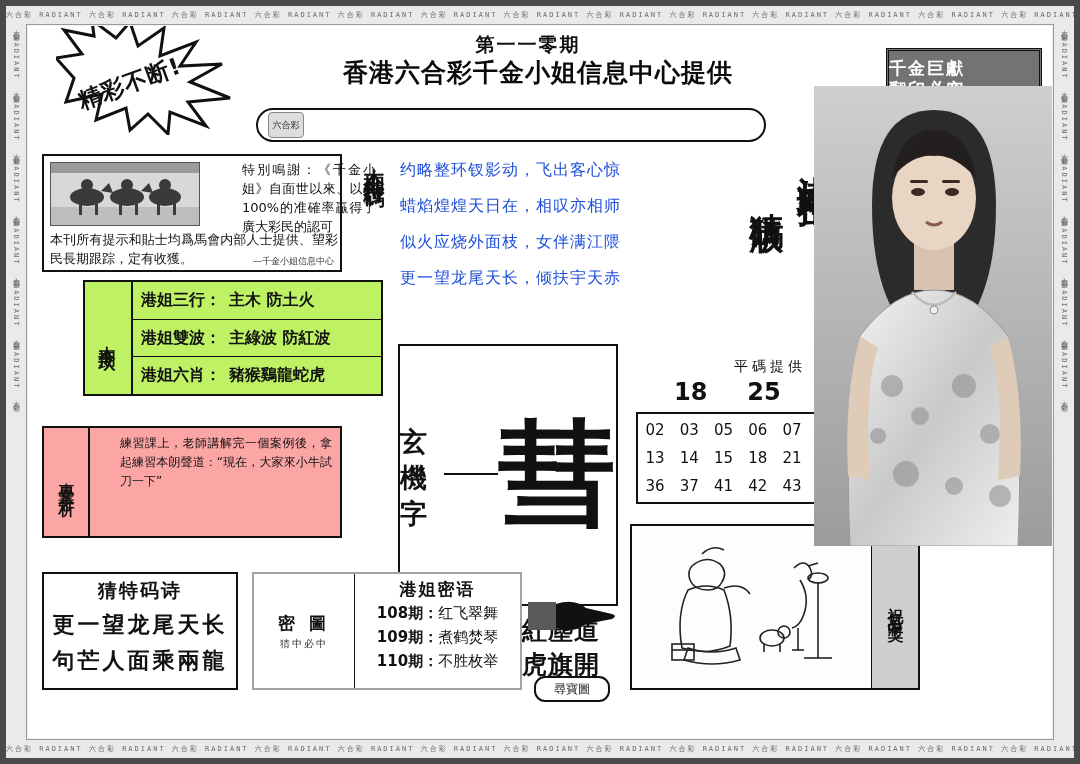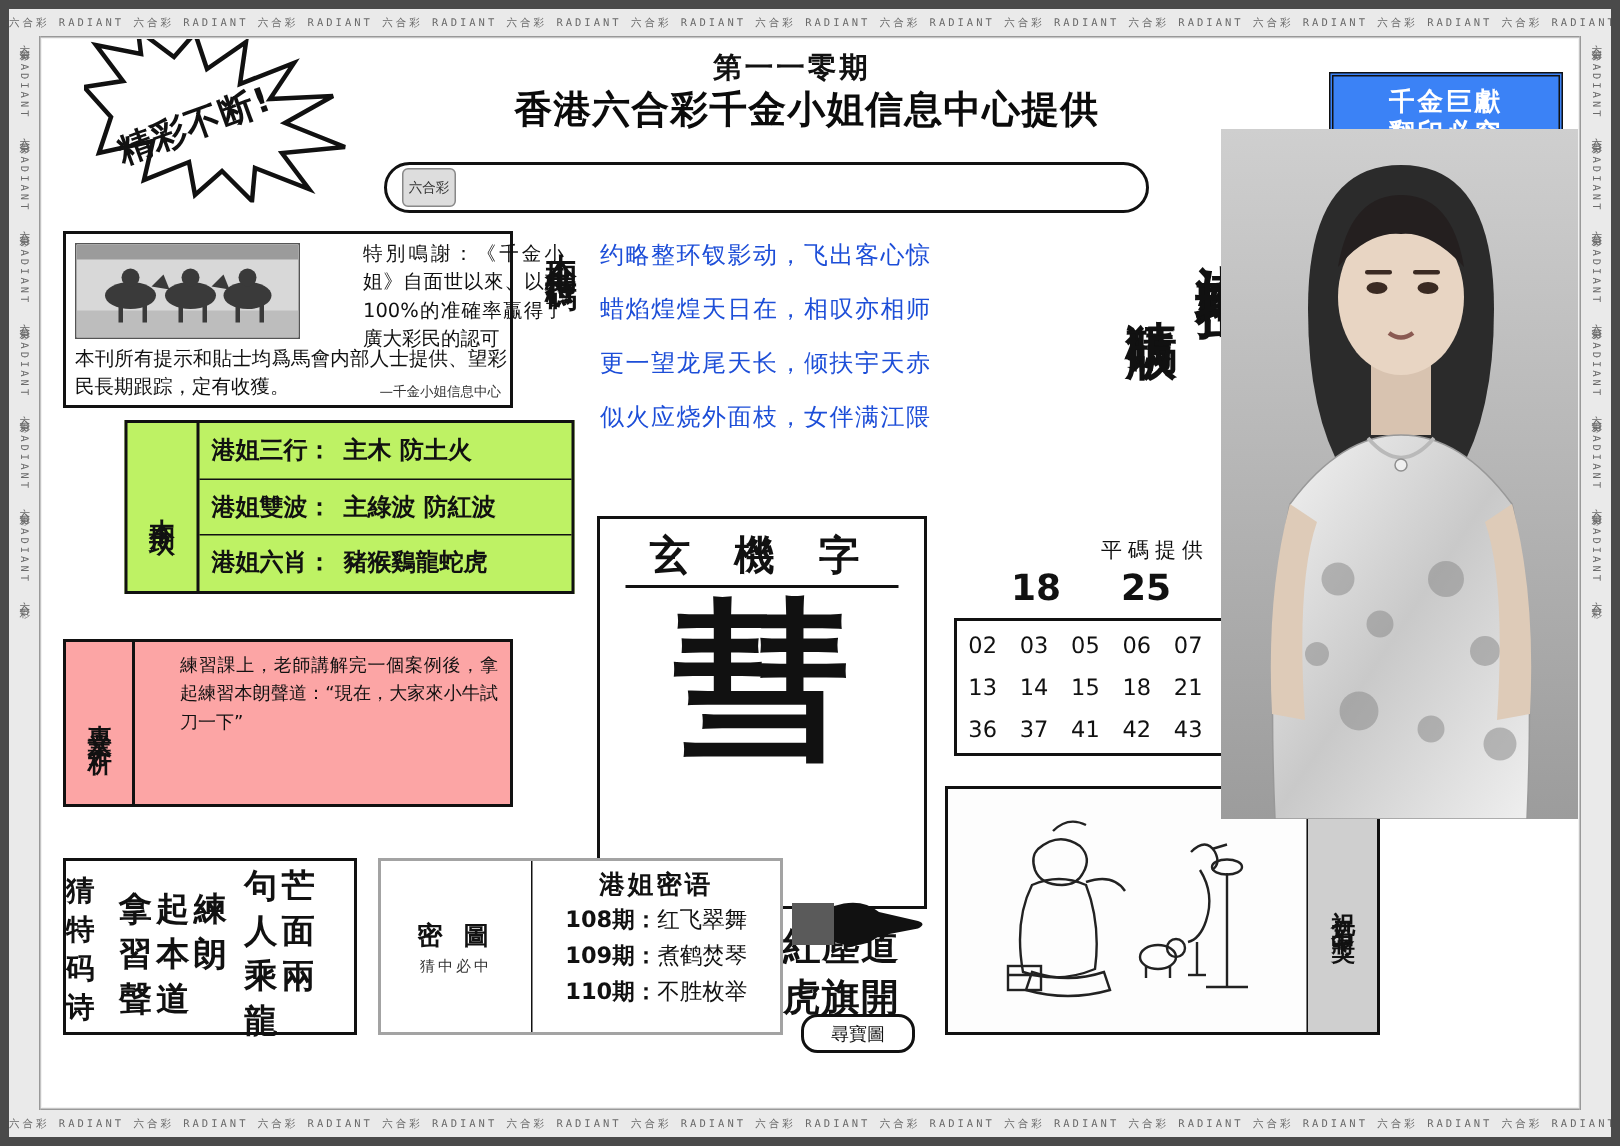--- a/index.html
+++ b/index.html
@@ -54,22 +54,22 @@
   }
   .starburst svg{display:block;}
   .star-text{
     position:absolute;top:42px;left:48px;
     font-size:23px;font-weight:bold;color:#111;
     transform:rotate(-20deg);letter-spacing:1px;
     white-space:nowrap;
   }
   .stamp{
     position:absolute;top:22px;right:10px;width:150px;height:56px;
-    border:3px double #111;background:#3b82f6;color:#fff;
-    display:flex;flex-direction:column;align-items:center;justify-content:center;
+    border:3px double #111;background:#737373;color:#fff;
+    display:flex;flex-direction:column;justify-content:center;
     font-weight:bold;font-size:17px;line-height:21px;letter-spacing:2px;
   }
   .result-bar{
     position:absolute;top:82px;left:228px;width:510px;height:34px;
     border:2px solid #111;border-radius:18px;background:#fff;
     display:flex;align-items:center;padding:0 10px;box-sizing:border-box;
   }
   .result-badge{
     width:34px;height:24px;border-radius:4px;background:#ddd;border:1px solid #888;
     margin-right:8px;display:flex;align-items:center;justify-content:center;
@@ -129,21 +129,21 @@
   .zy-side span{
     writing-mode:vertical-rl;font-size:16px;font-weight:bold;letter-spacing:6px;color:#111;
   }
   .zy-text{
     flex:1;padding:6px 8px;font-size:12px;line-height:19px;color:#111;text-align:justify;
   }
 
   .caishi-box{
     position:absolute;top:546px;left:14px;width:196px;height:118px;
     border:2px solid #111;background:#fff;box-sizing:border-box;
-    display:flex;flex-direction:row;align-items:center;padding-top:4px;
+    display:flex;flex-direction:column;align-items:center;padding-top:4px;
   }
   .caishi-title{font-size:19px;font-weight:bold;color:#111;letter-spacing:2px;}
   .caishi-line{font-size:22px;font-weight:bold;color:#111;letter-spacing:3px;margin-top:6px;}
 
   
   .benqi-side{
     position:absolute;top:126px;left:326px;width:40px;height:180px;
     display:flex;align-items:flex-start;justify-content:center;
   }
   .benqi-side span{
@@ -151,21 +151,21 @@
   }
   .poem{
     position:absolute;top:126px;left:372px;width:260px;
   }
   .poem-line{
     font-size:16px;line-height:36px;color:#1d4ed8;letter-spacing:1px;white-space:nowrap;
   }
   .xuanji-box{
     position:absolute;top:318px;left:370px;width:220px;height:262px;
     border:2px solid #111;background:#fff;box-sizing:border-box;
-    display:flex;flex-direction:column;align-items:center;
+    display:flex;flex-direction:row;align-items:center;
   }
   .xuanji-title{
     margin-top:6px;font-size:27px;font-weight:bold;letter-spacing:10px;color:#111;
   }
   .xuanji-rule{width:84%;height:2px;background:#111;margin:2px 0 4px;}
   .xuanji-char{
     font-size:118px;font-weight:bold;color:#111;line-height:1.0;
     font-family:"DejaVu Sans","Liberation Sans",sans-serif;
   }
   .couplet{
@@ -332,33 +332,33 @@
 
     <div class="zhuanye-box">
       <div class="zy-side">
         <span>專業分析</span>
       </div>
       <div class="zy-text">練習課上，老師講解完一個案例後，拿起練習本朗聲道：“現在，大家來小牛試刀一下”</div>
     </div>
 
     <div class="caishi-box">
       <div class="caishi-title">猜特码诗</div>
-      <div class="caishi-line">拿起練習本朗聲道</div>
+      <div class="caishi-line">更一望龙尾天长</div>
       <div class="caishi-line">句芒人面乘兩龍</div>
     </div>
 
     <div class="benqi-side">
       <span>本期特碼</span>
     </div>
 
     <div class="poem">
       <div class="poem-line">约略整环钗影动，飞出客心惊</div>
       <div class="poem-line">蜡焰煌煌天日在，相叹亦相师</div>
+      <div class="poem-line">似火应烧外面枝，女伴满江隈</div>
       <div class="poem-line">更一望龙尾天长，倾扶宇天赤</div>
-      <div class="poem-line">似火应烧外面枝，女伴满江隈</div>
     </div>
 
     <div class="xuanji-box">
       <div class="xuanji-title">玄 機 字</div>
       <div class="xuanji-rule"></div>
       <div class="xuanji-char">彗</div>
     </div>
 
     <div class="couplet">
       <div>門臨車馬紅塵道</div>

